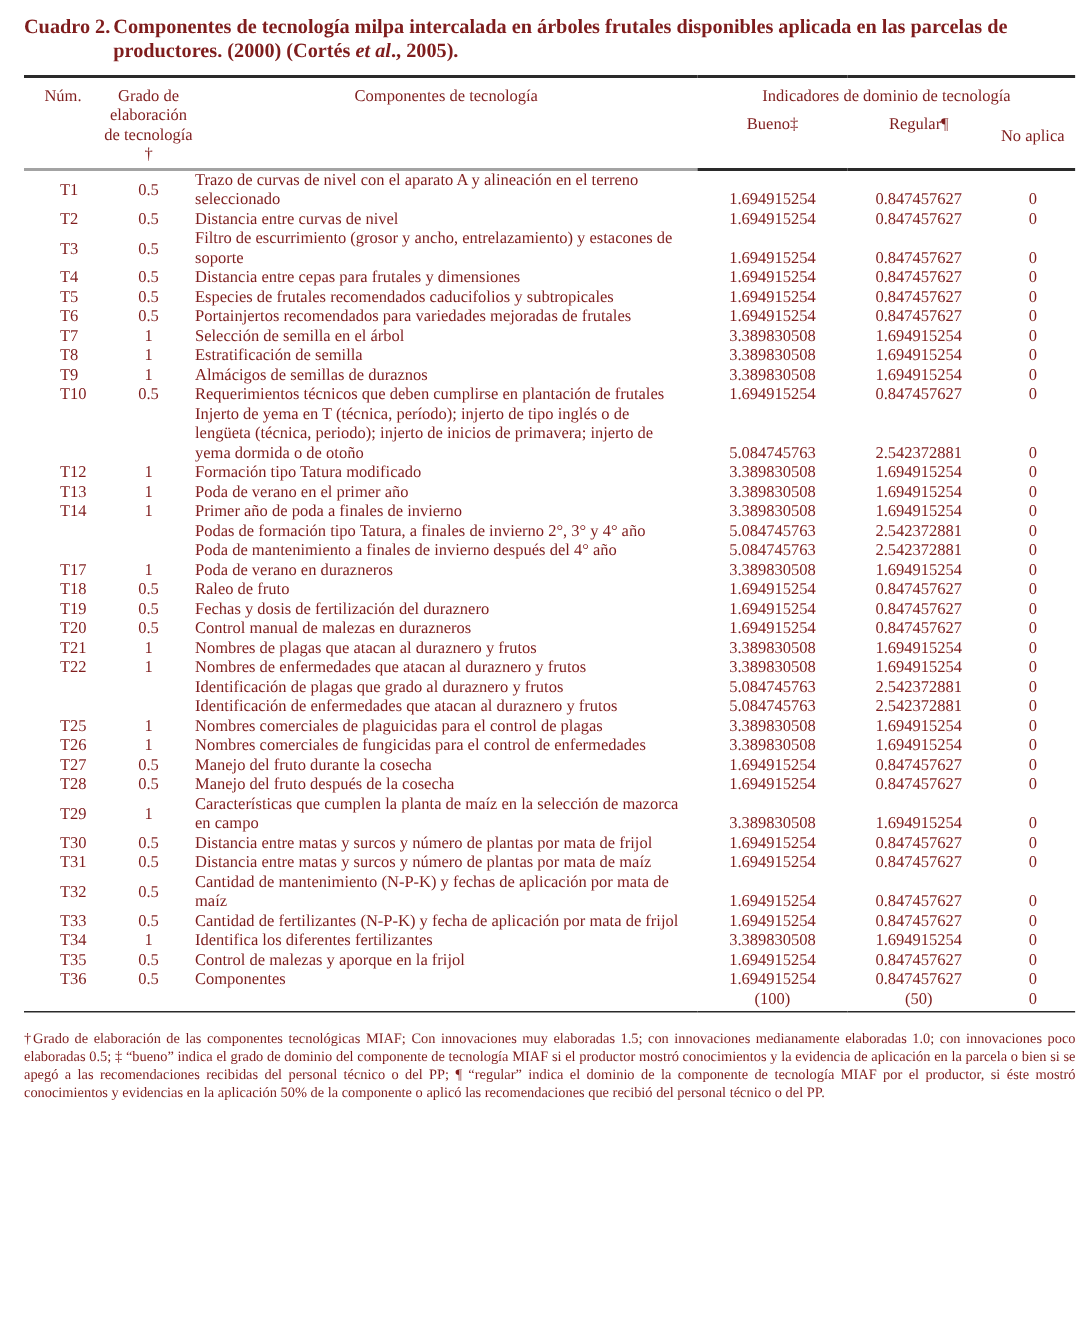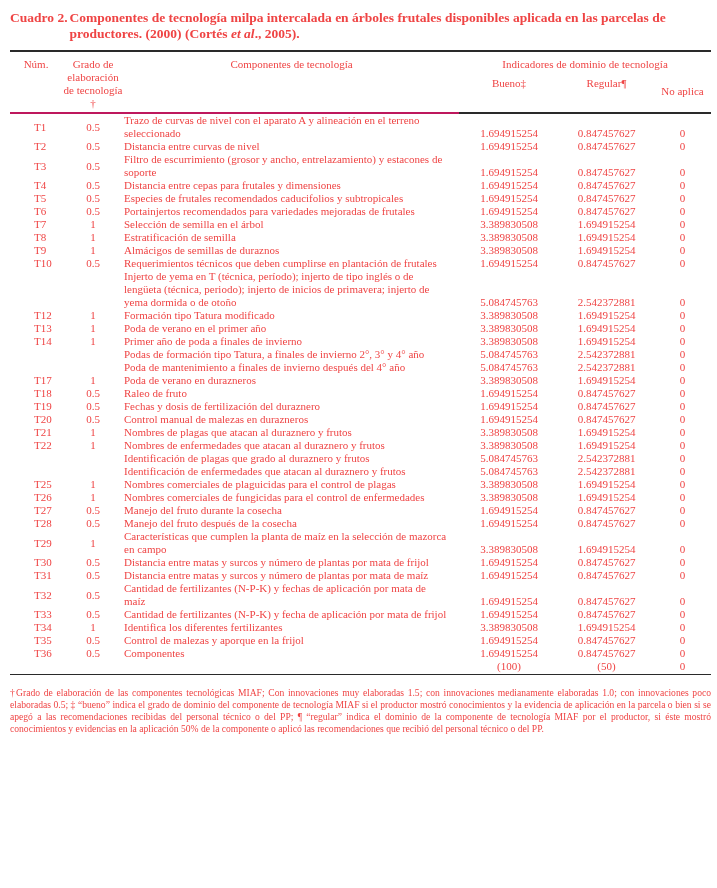--- a/index.html
+++ b/index.html
@@ -4,24 +4,24 @@
 <style>
   html, body {
     margin: 0;
     padding: 0;
     background: #ffffff;
   }
   .page {
     width: 717px;
     height: 888px;
     background: #ffffff;
-    color: #ef4444;
+    color: #7f1d1d;
     font-family: "Liberation Serif", "DejaVu Serif", serif;
     box-sizing: border-box;
-    padding: 10px 8px 6px 10px;
+    padding: 10px 8px 6px 16px;
     overflow: hidden;
   }
   
   .caption {
     display: flex;
     font-size: 13.5px;
     font-weight: bold;
     line-height: 16px;
     margin-bottom: 6px;
   }
@@ -67,21 +67,21 @@
     padding-top: 6px;
     padding-bottom: 14px;
     border-bottom: 2px solid #2a2a2a;
   }
   th.th-num { text-align: center; }
   th.th-grade { text-align: center; }
   th.th-comp { text-align: center; }
   th.th-group { text-align: center; }
   th.th-na { padding-top: 14px !important; }
   
-  thead tr.h1 th.rs { border-bottom: 2px solid #be185d; }
+  thead tr.h1 th.rs { border-bottom: 2px solid #a3a3a3; }
 
   tbody td {
     padding: 0;
   }
   td.c-num {
     text-align: left;
     padding-left: 24px;
     vertical-align: middle;
     margin-top: 8px;
   }
@@ -391,21 +391,21 @@
     <td class="c-num">T31</td>
     <td class="c-grade">0.5</td>
     <td class="c-comp">Distancia entre matas y surcos y número de plantas por mata de maíz</td>
     <td class="c-val">1.694915254</td>
     <td class="c-val">0.847457627</td>
     <td class="c-val">0</td>
   </tr>
         <tr>
     <td class="c-num">T32</td>
     <td class="c-grade">0.5</td>
-    <td class="c-comp">Cantidad de fertilizantes (N-P-K) y fechas de aplicación por mata de maíz</td>
+    <td class="c-comp">Cantidad de mantenimiento (N-P-K) y fechas de aplicación por mata de maíz</td>
     <td class="c-val">1.694915254</td>
     <td class="c-val">0.847457627</td>
     <td class="c-val">0</td>
   </tr>
         <tr>
     <td class="c-num">T33</td>
     <td class="c-grade">0.5</td>
     <td class="c-comp">Cantidad de fertilizantes (N-P-K) y fecha de aplicación por mata de frijol</td>
     <td class="c-val">1.694915254</td>
     <td class="c-val">0.847457627</td>

